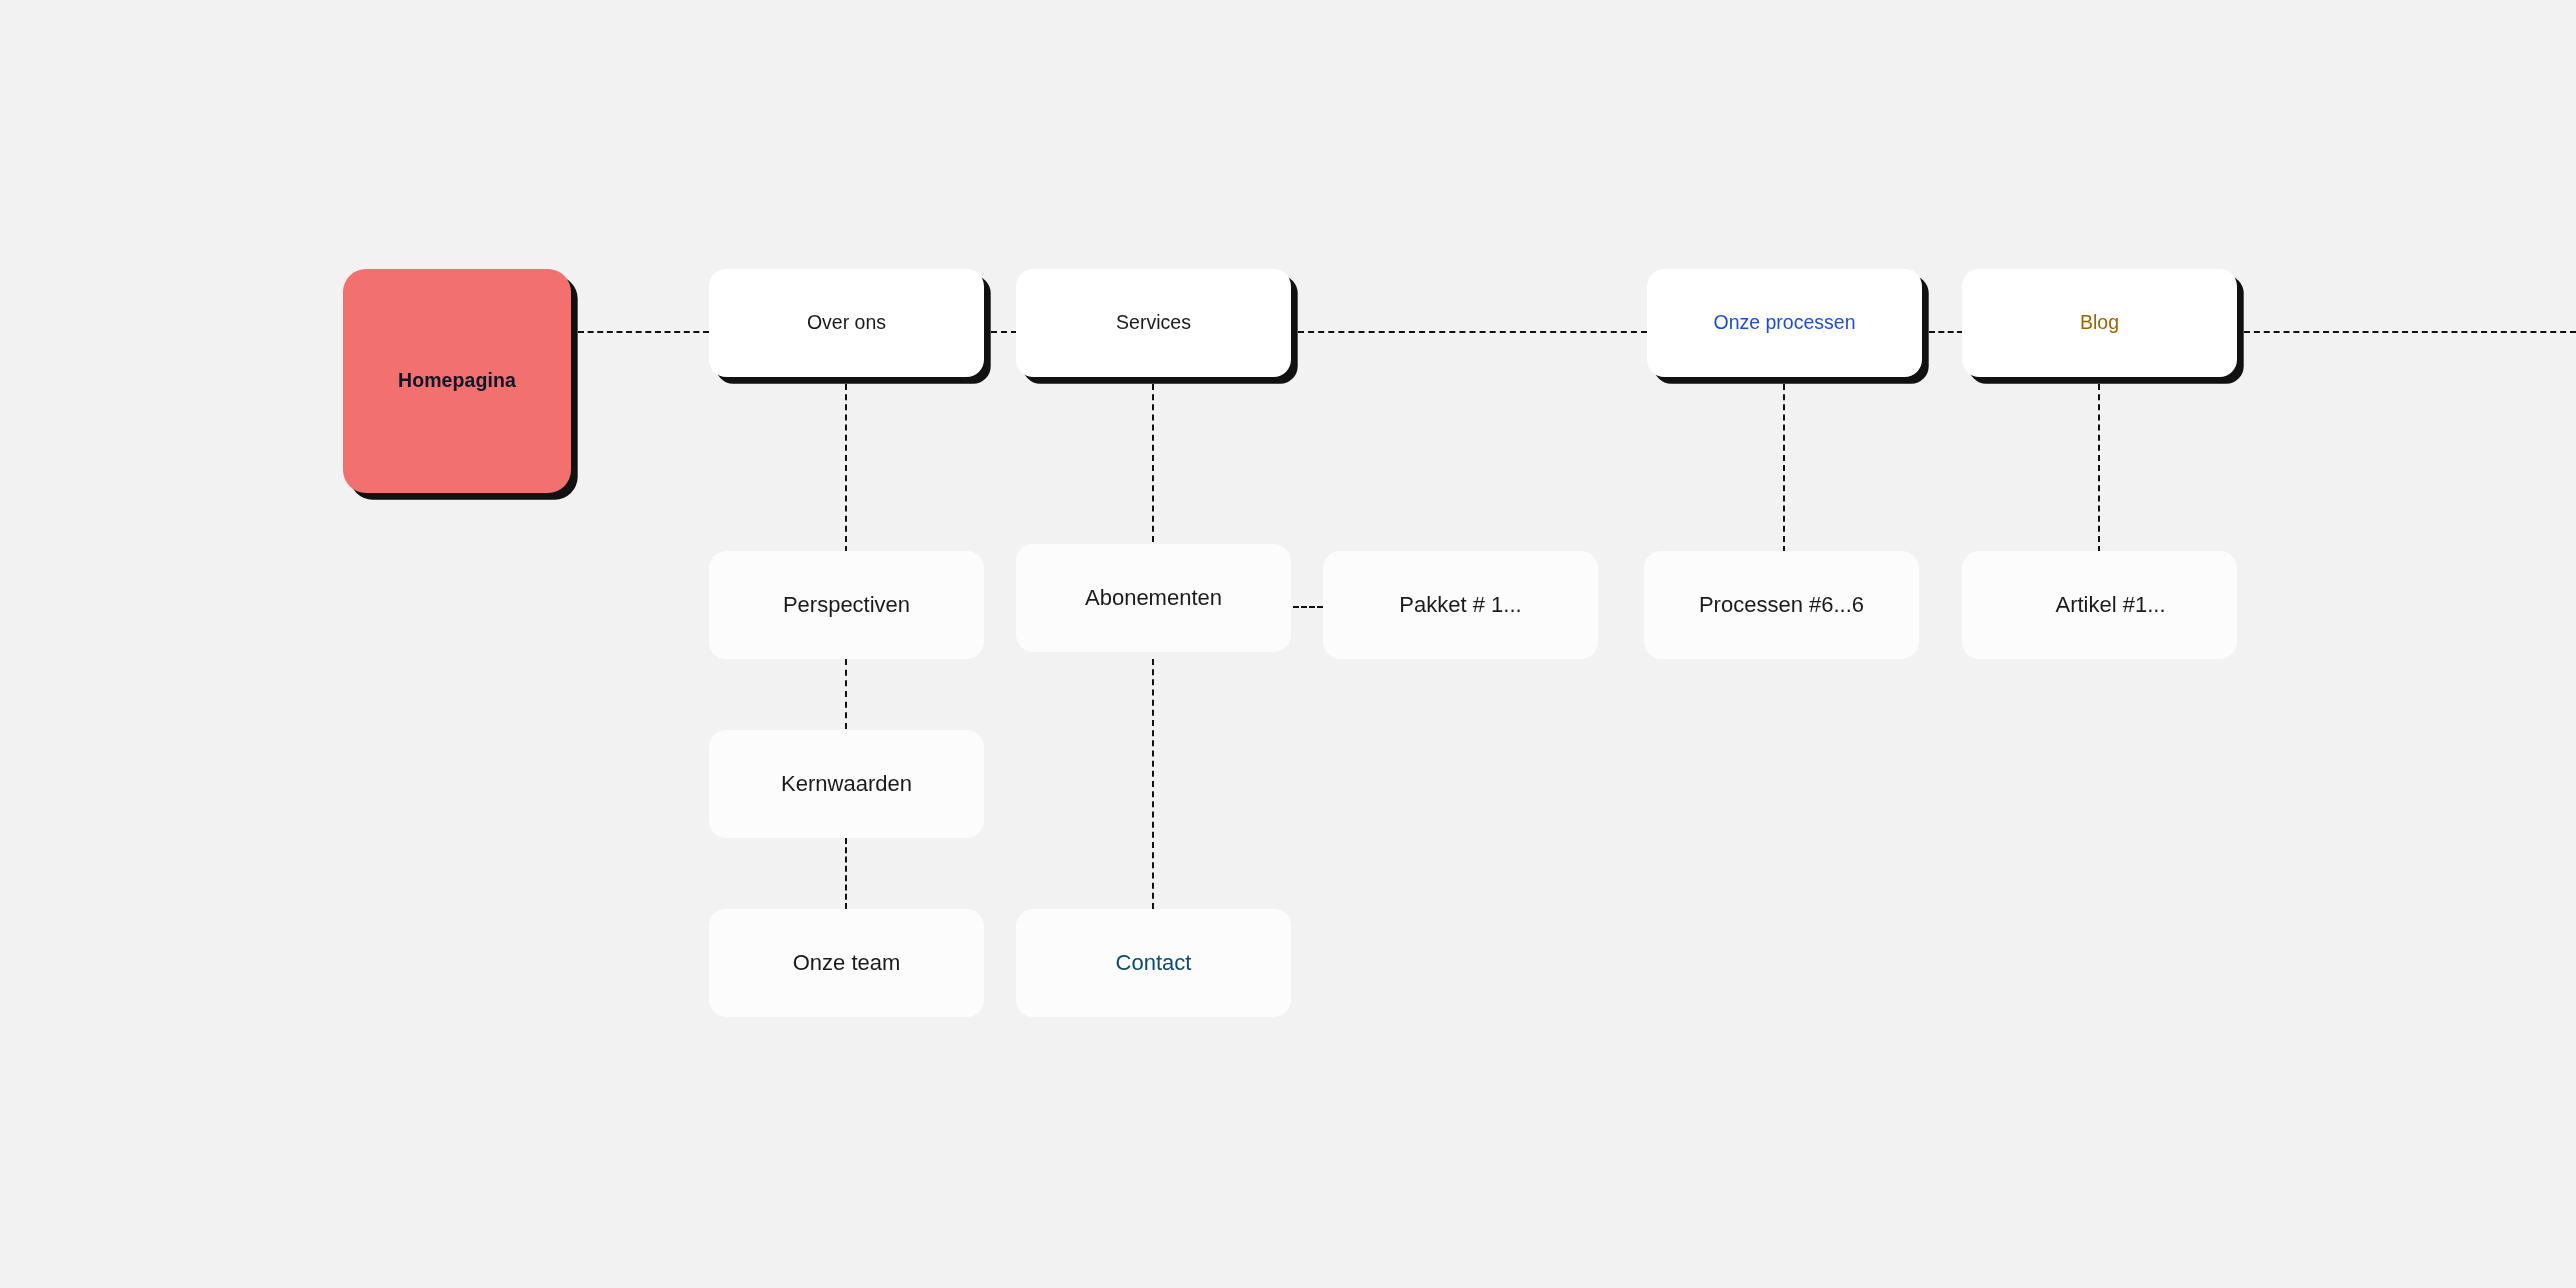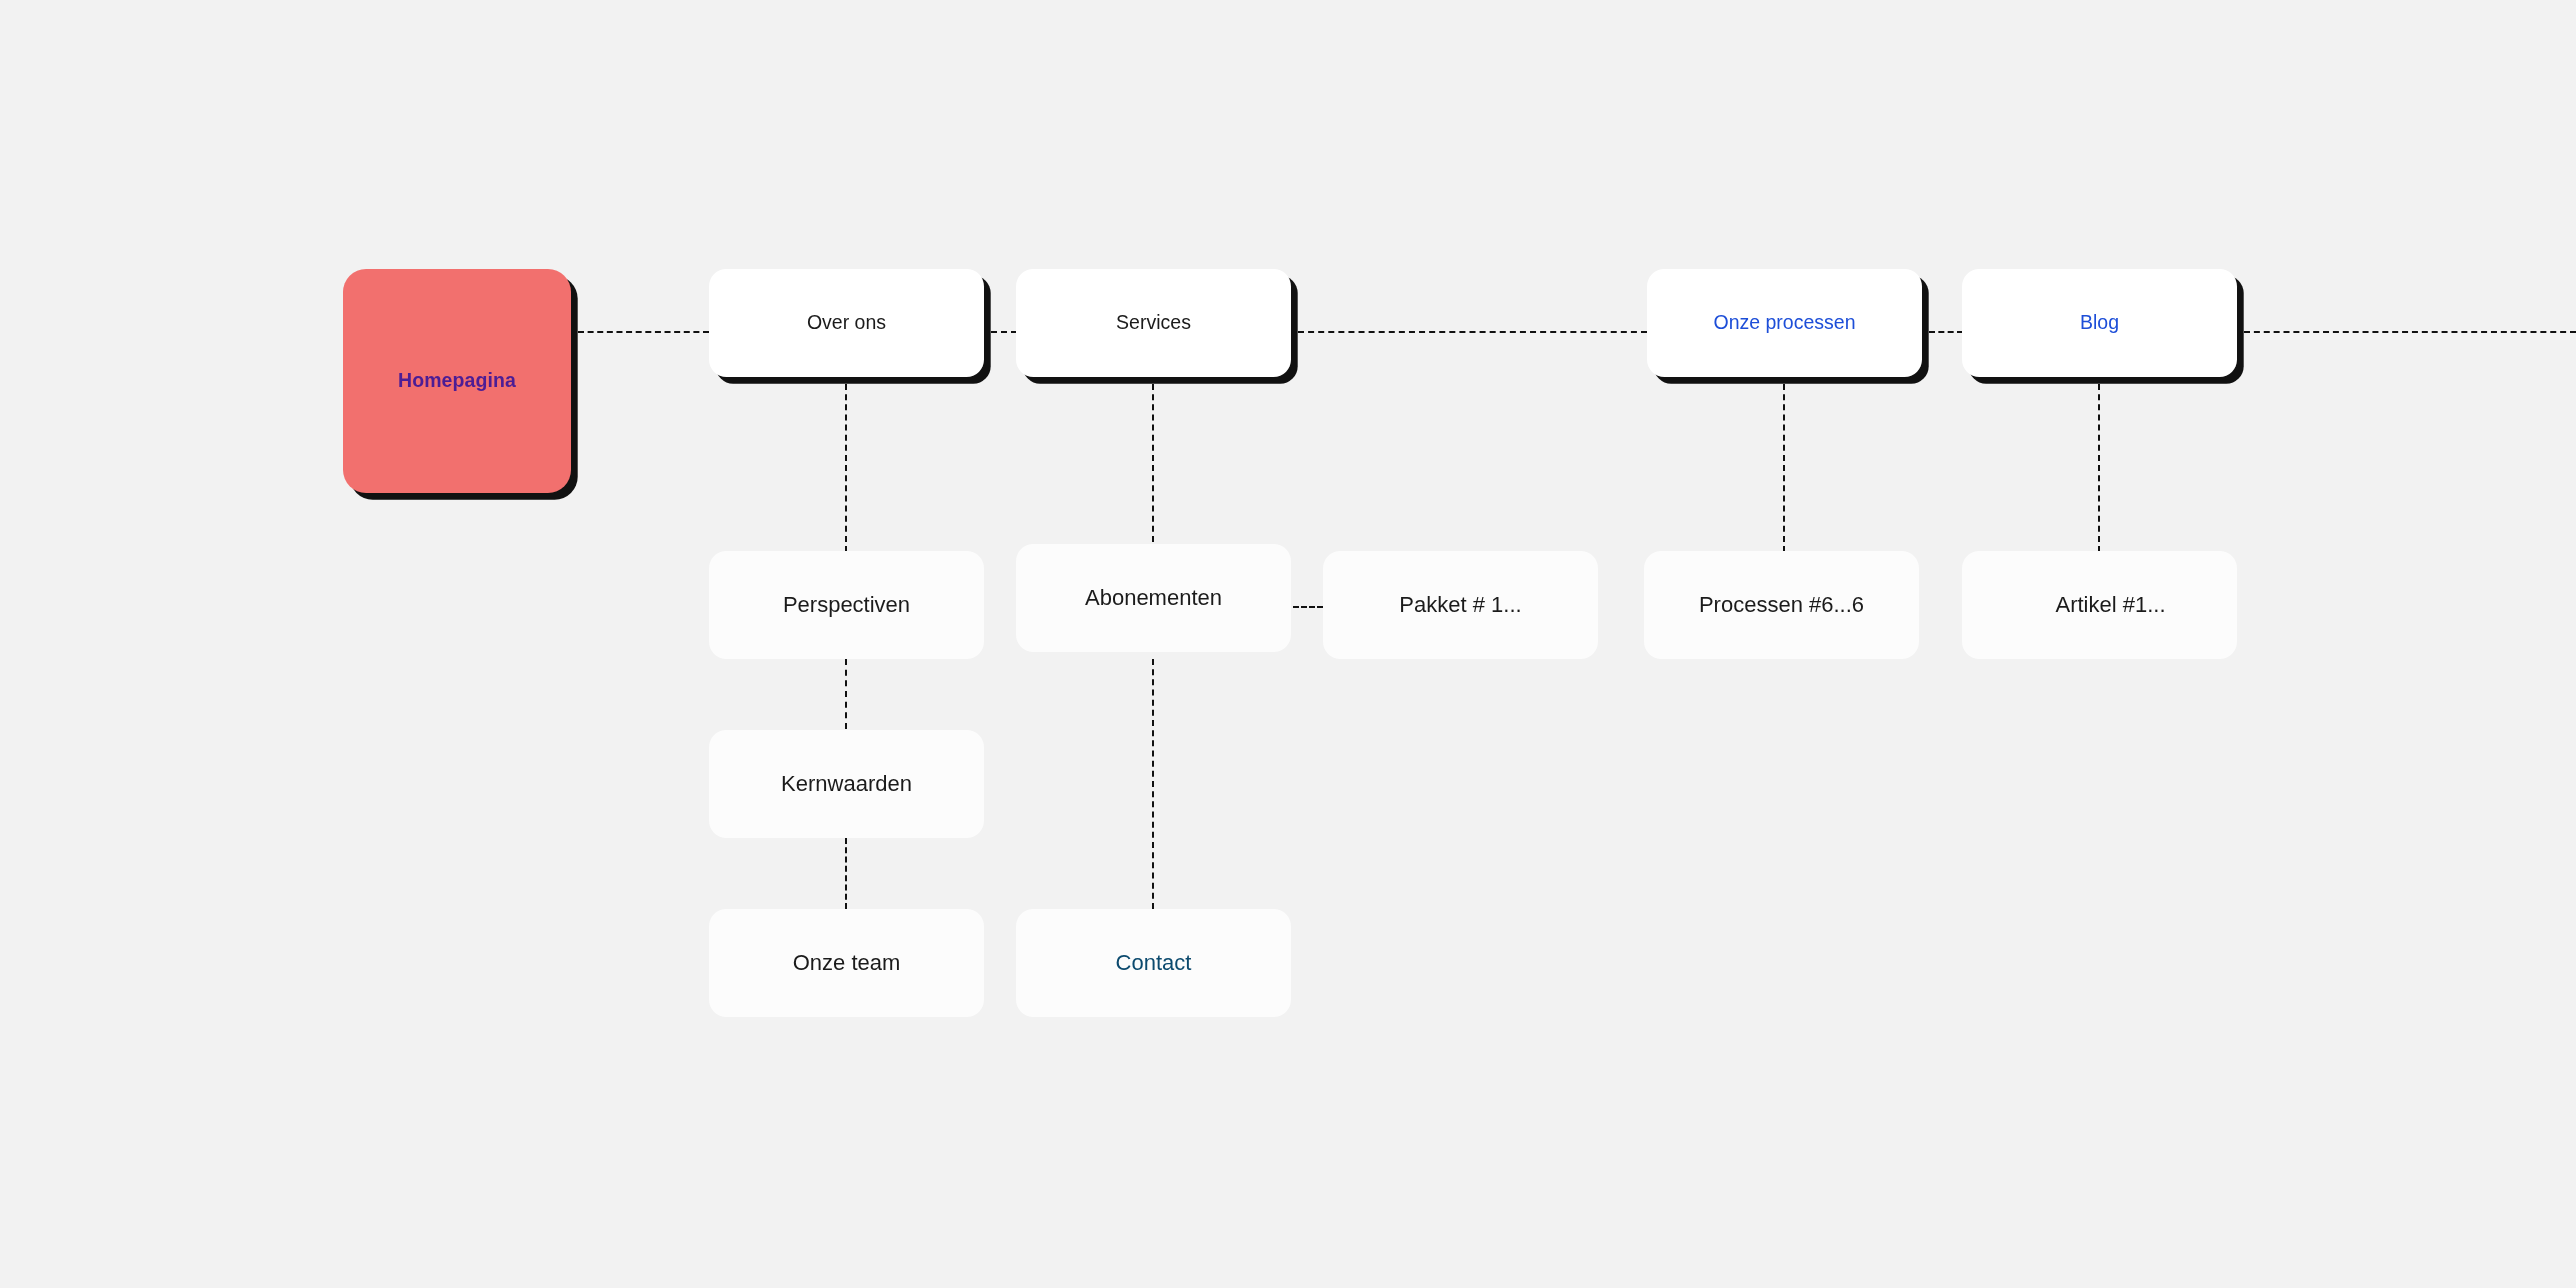--- a/index.html
+++ b/index.html
@@ -97,33 +97,33 @@
       <div class="conn conn-v" style="left: 1152px; top: 384px; height: 168px; border-left-color: rgb(17, 17, 17);"></div>
       <div class="conn conn-v" style="left: 1783px; top: 384px; height: 168px; border-left-color: rgb(17, 17, 17);"></div>
       <div class="conn conn-v" style="left: 2098px; top: 384px; height: 168px; border-left-color: rgb(17, 17, 17);"></div>
       <div class="conn conn-h" style="left: 1293px; top: 606px; width: 30px; border-top-color: rgb(17, 17, 17);"></div>
       <div class="conn conn-v" style="left: 845px; top: 659px; height: 70px; border-left-color: rgb(17, 17, 17);"></div>
       <div class="conn conn-v" style="left: 845px; top: 838px; height: 71px; border-left-color: rgb(17, 17, 17);"></div>
       <div class="conn conn-v" style="left: 1152px; top: 659px; height: 250px; border-left-color: rgb(17, 17, 17);"></div>
     </div>
   <div id="node-layer">
       <div class="node node--root" style="left: 343px; top: 269px; width: 228px; height: 224px; background: rgb(242, 112, 110); box-shadow: rgb(17, 17, 17) 6.7px 6.7px 0px 0px;">
-        <span class="label" style="color: #4c1d95;">Homepagina</span>
+        <span class="label" style="color: #0f172a;">Homepagina</span>
       </div>
       <div class="node node--primary" style="left: 709px; top: 269px; width: 275px; height: 108px; background: rgb(255, 255, 255); box-shadow: rgb(17, 17, 17) 6.7px 6.7px 0px 0px;">
         <span class="label" style="color: rgb(27, 27, 27);">Over ons</span>
       </div>
       <div class="node node--primary" style="left: 1016px; top: 269px; width: 275px; height: 108px; background: rgb(255, 255, 255); box-shadow: rgb(17, 17, 17) 6.7px 6.7px 0px 0px;">
         <span class="label" style="color: rgb(27, 27, 27);">Services</span>
       </div>
       <div class="node node--primary" style="left: 1647px; top: 269px; width: 275px; height: 108px; background: rgb(255, 255, 255); box-shadow: rgb(17, 17, 17) 6.7px 6.7px 0px 0px;">
         <span class="label" style="color: #1d4ed8;">Onze processen</span>
       </div>
       <div class="node node--primary" style="left: 1962px; top: 269px; width: 275px; height: 108px; background: rgb(255, 255, 255); box-shadow: rgb(17, 17, 17) 6.7px 6.7px 0px 0px;">
-        <span class="label" style="color: #1d4ed8;">Blog</span>
+        <span class="label" style="color: #a16207;">Blog</span>
       </div>
       <div class="node node--plain" style="left: 709px; top: 551px; width: 275px; height: 108px; background: rgb(252, 252, 252);">
         <span class="label" style="color: rgb(27, 27, 27);">Perspectiven</span>
       </div>
       <div class="node node--plain" style="left: 1016px; top: 544px; width: 275px; height: 108px; background: rgb(252, 252, 252);">
         <span class="label" style="color: rgb(27, 27, 27);">Abonementen</span>
       </div>
       <div class="node node--plain" style="left: 1323px; top: 551px; width: 275px; height: 108px; background: rgb(252, 252, 252);">
         <span class="label" style="color: rgb(27, 27, 27);">Pakket # 1...</span>
       </div>

